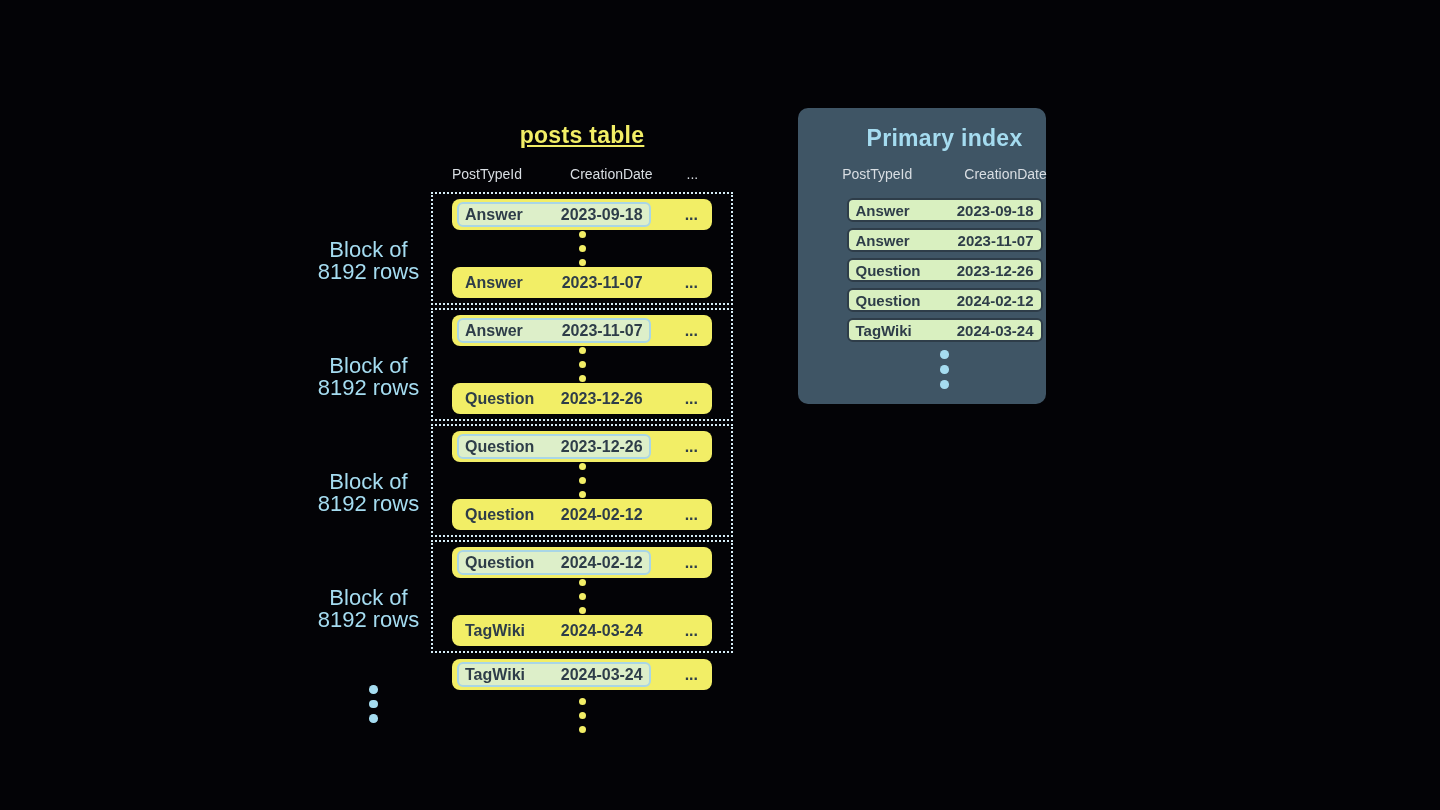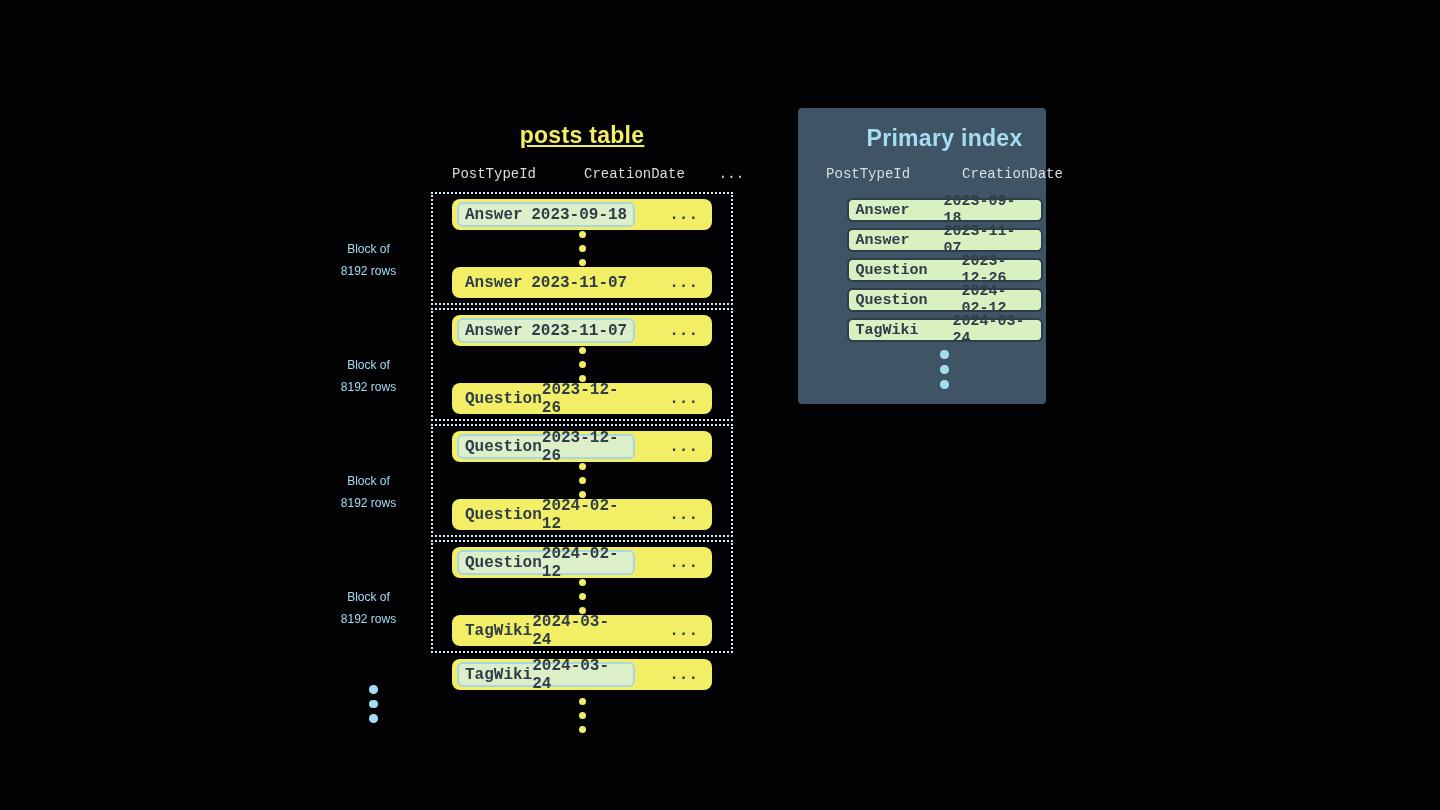--- a/index.html
+++ b/index.html
@@ -14,21 +14,21 @@
     --dotted-border:#d5ecf5;
     --background:#030306;
   }
   *{margin:0;padding:0;box-sizing:border-box;}
   body{background:#000;}
   .canvas{
     position:relative;width:1440px;height:810px;overflow:hidden;
     background:var(--background);
     font-family:"Liberation Sans","DejaVu Sans",sans-serif;
   }
-  .mono{font-family:Liberation Mono, monospace;gap:34px;}
+  .mono{font-family:Liberation Sans, sans-serif;gap:34px;}
 
   
   .posts-title{
     position:absolute;left:431px;top:122px;width:302px;text-align:center;
     color:var(--accent-yellow);font-size:23px;font-weight:600;letter-spacing:.3px;text-decoration:underline;
   }
   .posts-header{
     position:absolute;left:452px;top:166px;width:260px;display:flex;align-items:center;
     color:var(--header-text);font-size:14px;
   }
@@ -56,29 +56,29 @@
   .prow .more{margin-left:auto;padding-right:2px;}
 
   .vdots{display:flex;flex-direction:column;align-items:center;gap:7px;}
   .vdots .dot{width:7px;height:7px;border-radius:50%;background:var(--accent-yellow);}
 
   .trail-row{position:absolute;left:452px;top:659px;}
   .trail-dots{position:absolute;left:431px;top:698px;width:302px;display:flex;justify-content:center;}
 
   .block-label{
     position:absolute;left:296px;width:145px;text-align:center;
-    color:var(--accent-blue);font-size:12px;line-height:21.5px;font-weight:500;
+    color:var(--accent-blue);font-size:22px;line-height:21.5px;font-weight:500;
   }
   .left-dots{position:absolute;left:369px;top:685px;display:flex;flex-direction:column;gap:6px;align-items:center;}
   .left-dots .dot,.pi-dots .dot{width:8.5px;height:8.5px;border-radius:50%;background:var(--accent-blue);}
 
   
   .panel{
     position:absolute;left:798px;top:108px;width:248px;height:296px;
-    background:var(--panel-bg);border-radius:4px;padding-left:45px;
+    background:var(--panel-bg);border-radius:10px;padding-left:45px;
   }
   .pi-title{
     margin-top:17px;text-align:center;color:var(--accent-blue);
     font-size:23px;font-weight:600;letter-spacing:.3px;
   }
   .pi-header{
     margin-top:14px;display:flex;justify-content:center;align-items:center;
     color:var(--header-text);font-size:14px;
   }
   .pi-header .c2{margin-left:18px;}

